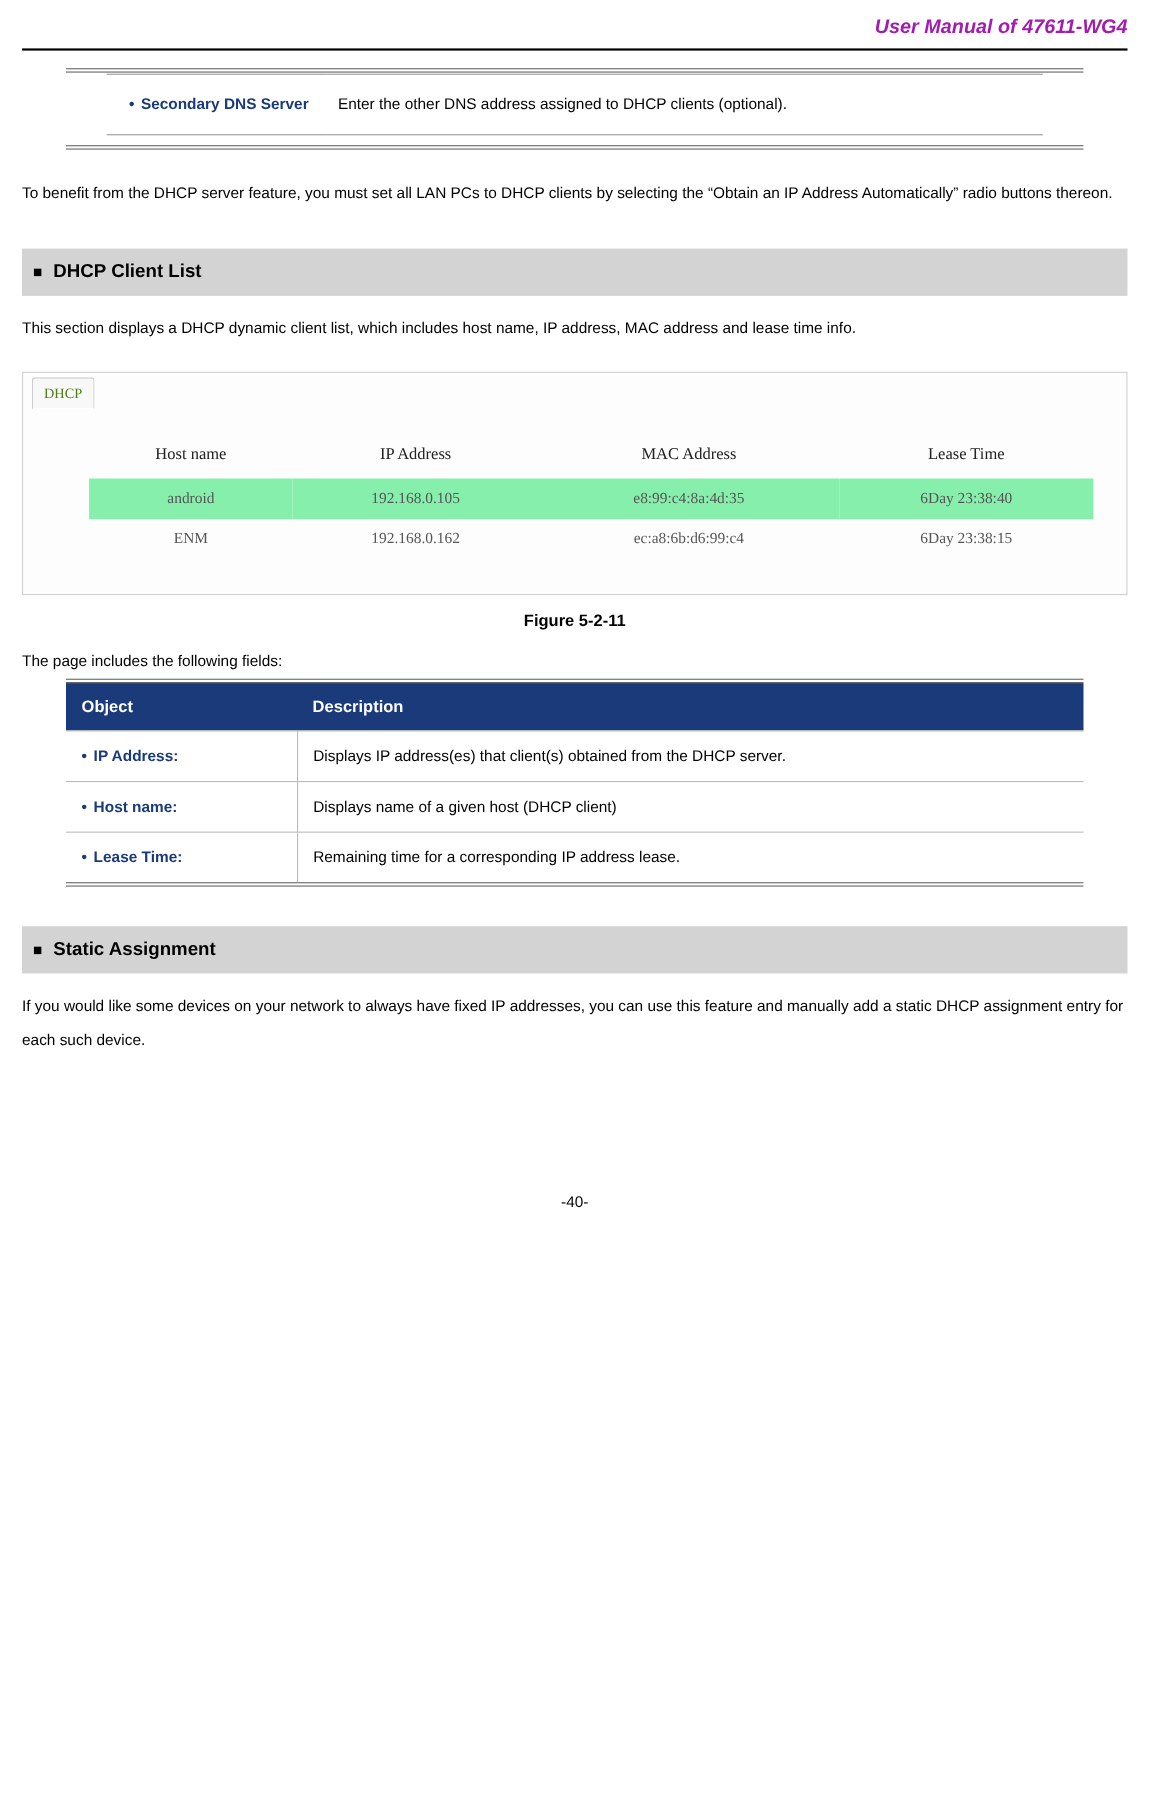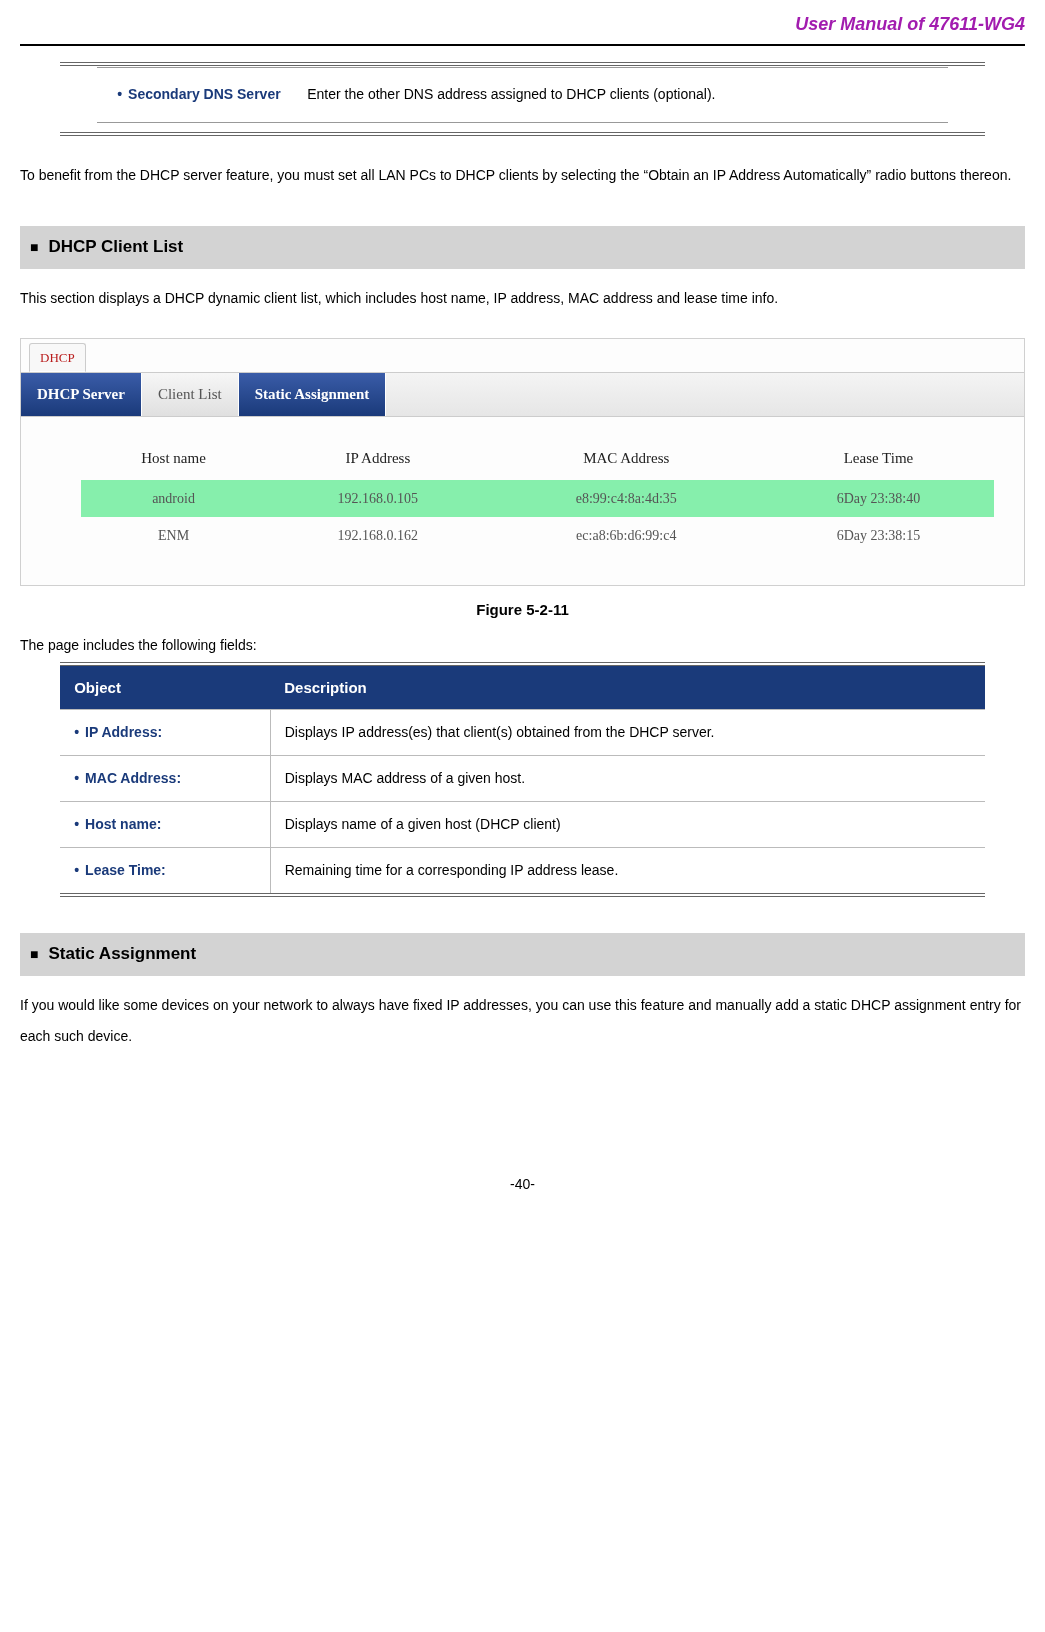--- a/index.html
+++ b/index.html
@@ -110,21 +110,21 @@
       padding: 4px 8px 0 8px;
     }
     .screenshot .dhcp-label {
       display: inline-block;
       background: #f8f8f8;
       border: 1px solid #ccc;
       border-bottom: 1px solid #fff;
       border-radius: 3px 3px 0 0;
       padding: 2px 10px;
       font-size: 13px;
-      color: #b91c1c;
+      color: #4d7c0f;
     }
     .screenshot .tab-row {
       display: flex;
       gap: 0;
       background: linear-gradient(#f4f4f4,#e6e6e6);
       border-top: 1px solid #ccc;
       border-bottom: 1px solid #ccc;
       padding: 0;
     }
     .screenshot .tab {
@@ -213,25 +213,20 @@
 <div class="section-header">
   <span class="square">■</span><span>DHCP Client List</span>
 </div>
 
 <p class="body-text" style="margin-top:10px;">This section displays a DHCP dynamic client list, which includes host name, IP address, MAC address and lease time info.</p>
 
 <div class="screenshot">
   <div class="ss-top">
     <span class="dhcp-label">DHCP</span>
   </div>
-  <div class="tab-row">
-    <div class="tab">DHCP Server</div>
-    <div class="tab inactive">Client List</div>
-    <div class="tab">Static Assignment</div>
-  </div>
   <div class="ss-body">
     <table class="client-list">
       <thead>
         <tr>
           <th>Host name</th>
           <th>IP Address</th>
           <th>MAC Address</th>
           <th>Lease Time</th>
         </tr>
       </thead>
@@ -264,24 +259,20 @@
         <th>Object</th>
         <th>Description</th>
       </tr>
     </thead>
     <tbody>
       <tr>
         <td class="obj-cell"><span class="bullet">•</span><span>IP Address:</span></td>
         <td>Displays IP address(es) that client(s) obtained from the DHCP server.</td>
       </tr>
       <tr>
-        <td class="obj-cell"><span class="bullet">•</span><span>MAC Address:</span></td>
-        <td>Displays MAC address of a given host.</td>
-      </tr>
-      <tr>
         <td class="obj-cell"><span class="bullet">•</span><span>Host name:</span></td>
         <td>Displays name of a given host (DHCP client)</td>
       </tr>
       <tr>
         <td class="obj-cell"><span class="bullet">•</span><span>Lease Time:</span></td>
         <td>Remaining time for a corresponding IP address lease.</td>
       </tr>
     </tbody>
   </table>
 </div>

